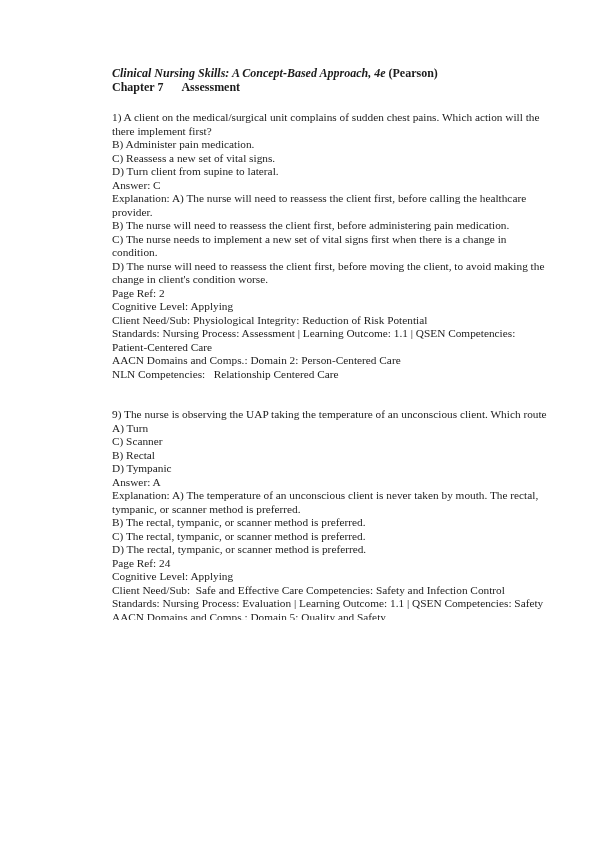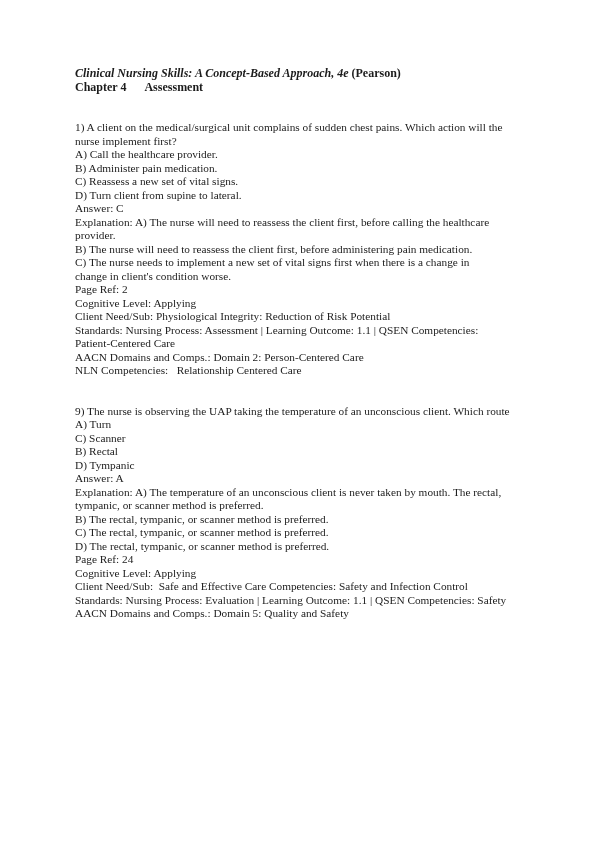--- a/index.html
+++ b/index.html
@@ -9,38 +9,38 @@
   }
   .page {
     position: relative;
     width: 600px;
     height: 620px;
     background: #ffffff;
     font-family: "Liberation Serif", "DejaVu Serif", serif;
     color: #1c1c1c;
     overflow: hidden;
     box-sizing: border-box;
-    padding: 66px 62px 0 75px;
+    padding: 66px 62px 0 112px;
   }
   .header .title-line {
     font-size: 12px;
     line-height: 14px;
     font-weight: bold;
     white-space: pre;
   }
   .book-title { font-style: italic; }
   .publisher { font-style: normal; }
   .chapter-line {
     font-size: 12px;
     line-height: 14px;
     font-weight: bold;
   }
   .chapter-title { margin-left: 18px; }
   .questions {
-    margin-top: 27px;
+    margin-top: 17px;
   }
   .question {
     margin: 0 0 27px 0;
   }
   .line {
     font-size: 11.3px;
     line-height: 13.5px;
     white-space: pre;
   }
   .footer-rule {
@@ -67,36 +67,37 @@
     color: #8f8f8f;
   }
 </style>
 </head>
 <body>
 
 <div class="page">
 
   <div class="header">
     <div class="title-line"><span class="book-title">Clinical Nursing Skills: A Concept-Based Approach, 4e</span><span class="publisher"> (Pearson)</span></div>
-    <div class="chapter-line"><span>Chapter 4</span><span class="chapter-title">Assessment</span></div>
+    <div class="chapter-line"><span>Chapter 7</span><span class="chapter-title">Assessment</span></div>
   </div>
 
   <div class="questions" id="questions">
       <section class="question">
         <div class="line">1) A client on the medical/surgical unit complains of sudden chest pains. Which action will the</div>
-        <div class="line">nurse implement first?</div>
-        <div class="line">A) Call the healthcare provider.</div>
+        <div class="line">there implement first?</div>
         <div class="line">B) Administer pain medication.</div>
         <div class="line">C) Reassess a new set of vital signs.</div>
         <div class="line">D) Turn client from supine to lateral.</div>
         <div class="line">Answer: C</div>
         <div class="line">Explanation: A) The nurse will need to reassess the client first, before calling the healthcare</div>
         <div class="line">provider.</div>
         <div class="line">B) The nurse will need to reassess the client first, before administering pain medication.</div>
         <div class="line">C) The nurse needs to implement a new set of vital signs first when there is a change in</div>
+        <div class="line">condition.</div>
+        <div class="line">D) The nurse will need to reassess the client first, before moving the client, to avoid making the</div>
         <div class="line">change in client's condition worse.</div>
         <div class="line">Page Ref: 2</div>
         <div class="line">Cognitive Level: Applying</div>
         <div class="line">Client Need/Sub: Physiological Integrity: Reduction of Risk Potential</div>
         <div class="line">Standards: Nursing Process: Assessment | Learning Outcome: 1.1 | QSEN Competencies:</div>
         <div class="line">Patient-Centered Care</div>
         <div class="line">AACN Domains and Comps.: Domain 2: Person-Centered Care</div>
         <div class="line">NLN Competencies:   Relationship Centered Care</div>
       </section>
       <section class="question">

